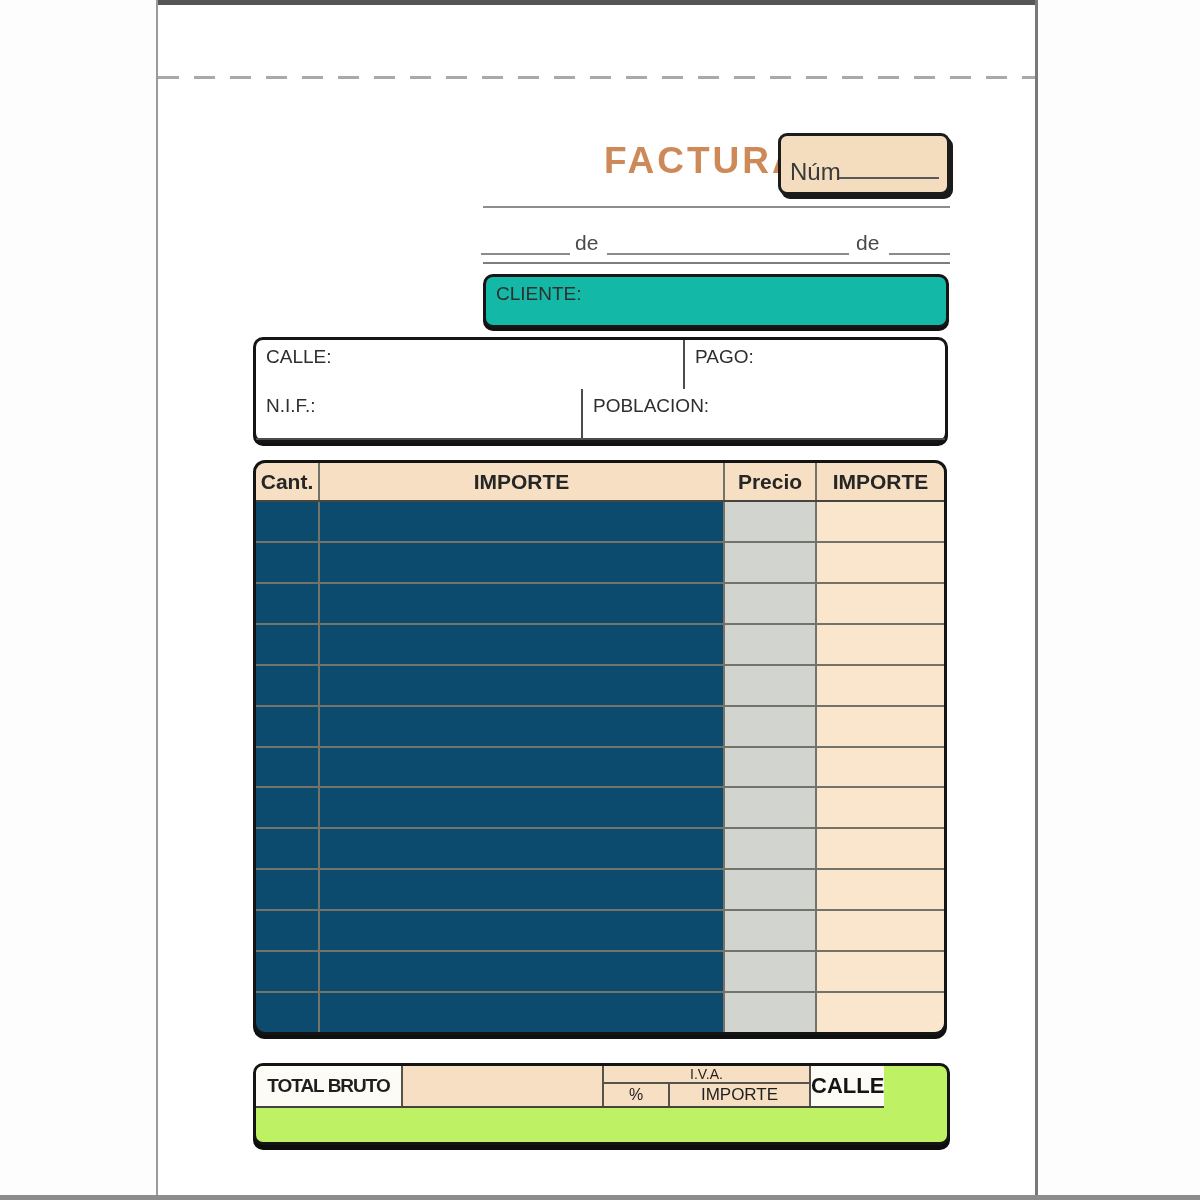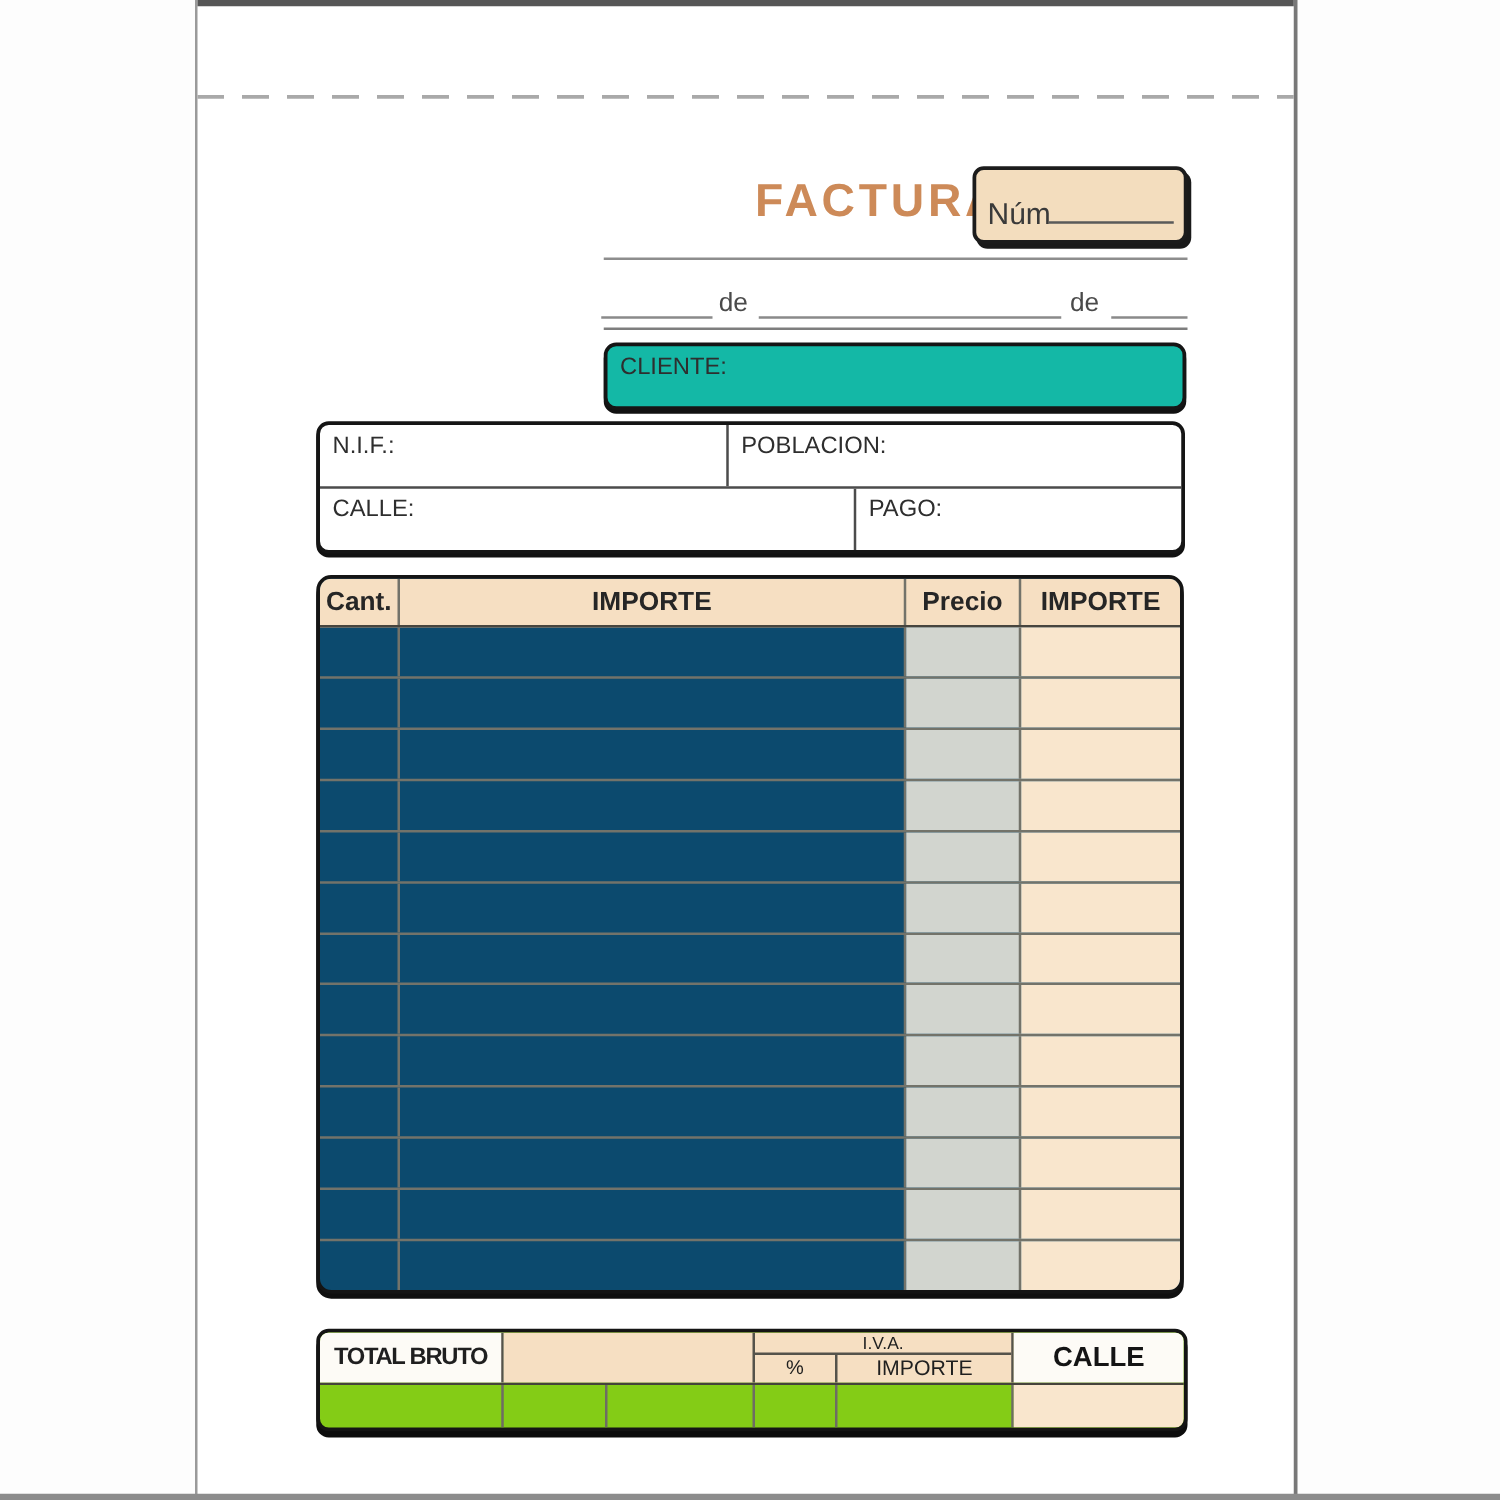--- a/index.html
+++ b/index.html
@@ -82,23 +82,23 @@
   .tcell{box-sizing:border-box;}
   .c-cant{width:64px;border-right:2px solid #73736a;}
   .c-concepto{width:405px;border-right:2px solid #73736a;}
   .c-precio{width:92px;border-right:2px solid #73736a;background:#d2d5cf;}
   .c-importe{flex:1;background:#f9e6cd;}
   .thead .c-precio,.thead .c-importe{background:transparent;}
 
   
   .totals{
     position:absolute;left:95px;top:1063px;width:697px;height:82px;
-    background:#84cc16;border:3px solid #141414;border-radius:10px;
+    background:#bef264;border:3px solid #141414;border-radius:10px;
     box-shadow:0 5px 0 #0d0d0d;box-sizing:border-box;
-    overflow:hidden;display:flex;flex-direction:column;
+    overflow:hidden;display:flex;flex-direction:row;
   }
   .tot-head{height:40px;flex:none;display:flex;border-bottom:2px solid #45433b;}
   .tot-cell{box-sizing:border-box;display:flex;align-items:center;justify-content:center;}
   .tc-bruto{width:147px;border-right:2px solid #55534b;background:#fdfbf6;
     font-size:19px;font-weight:700;letter-spacing:-1px;color:#1f1f1f;}
   .tc-blank{width:201px;border-right:2px solid #55534b;background:#f6dfc2;}
   .tc-iva{width:207px;border-right:2px solid #55534b;background:#f6dfc2;
     display:flex;flex-direction:column;align-items:stretch;justify-content:flex-start;}
   .iva-top{height:16px;display:flex;align-items:center;justify-content:center;
     font-size:14px;color:#1f1f1f;border-bottom:2px solid #55534b;}
@@ -132,34 +132,34 @@
   <span class="blank" style="left:449px;width:242px;"></span>
   <span class="date-word" style="left:698px;">de</span>
   <span class="blank" style="left:731px;width:61px;"></span>
   <div class="date-rule"></div>
 
   <div class="cliente-box">
     <span class="box-label">CLIENTE:</span>
   </div>
 
   <div class="nif-box">
+    <div class="nif-row">
+      <div class="cell-calle">
+        <span class="box-label">CALLE:</span>
+      </div>
+      <div class="cell-grow">
+        <span class="box-label">PAGO:</span>
+      </div>
+    </div>
     <div class="nif-row r1">
       <div class="cell-nif">
         <span class="box-label">N.I.F.:</span>
       </div>
       <div class="cell-grow">
         <span class="box-label">POBLACION:</span>
-      </div>
-    </div>
-    <div class="nif-row">
-      <div class="cell-calle">
-        <span class="box-label">CALLE:</span>
-      </div>
-      <div class="cell-grow">
-        <span class="box-label">PAGO:</span>
       </div>
     </div>
   </div>
 
   <div class="main-table">
     <div class="thead">
       <div class="thcell c-cant">Cant.</div>
       <div class="thcell c-concepto">IMPORTE</div>
       <div class="thcell c-precio">Precio</div>
       <div class="thcell c-importe">IMPORTE</div>

